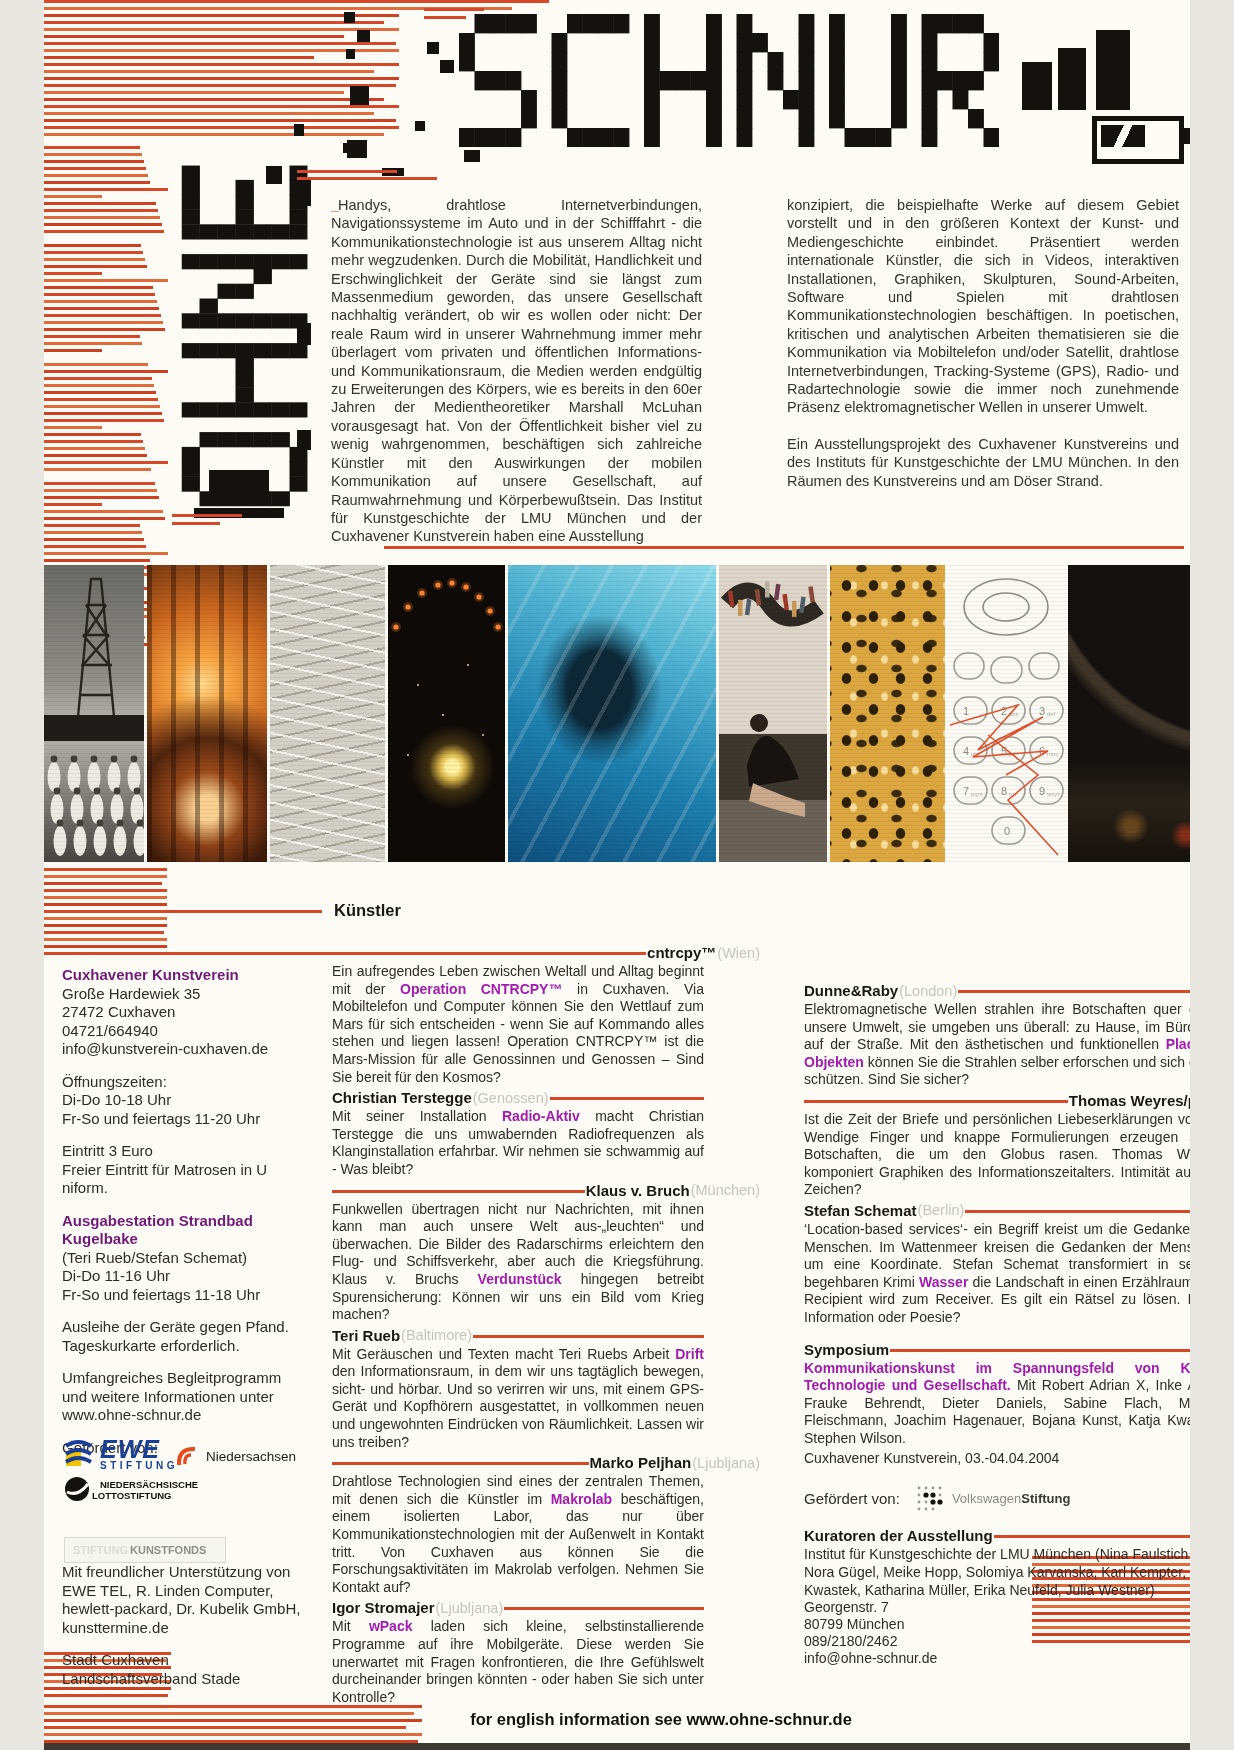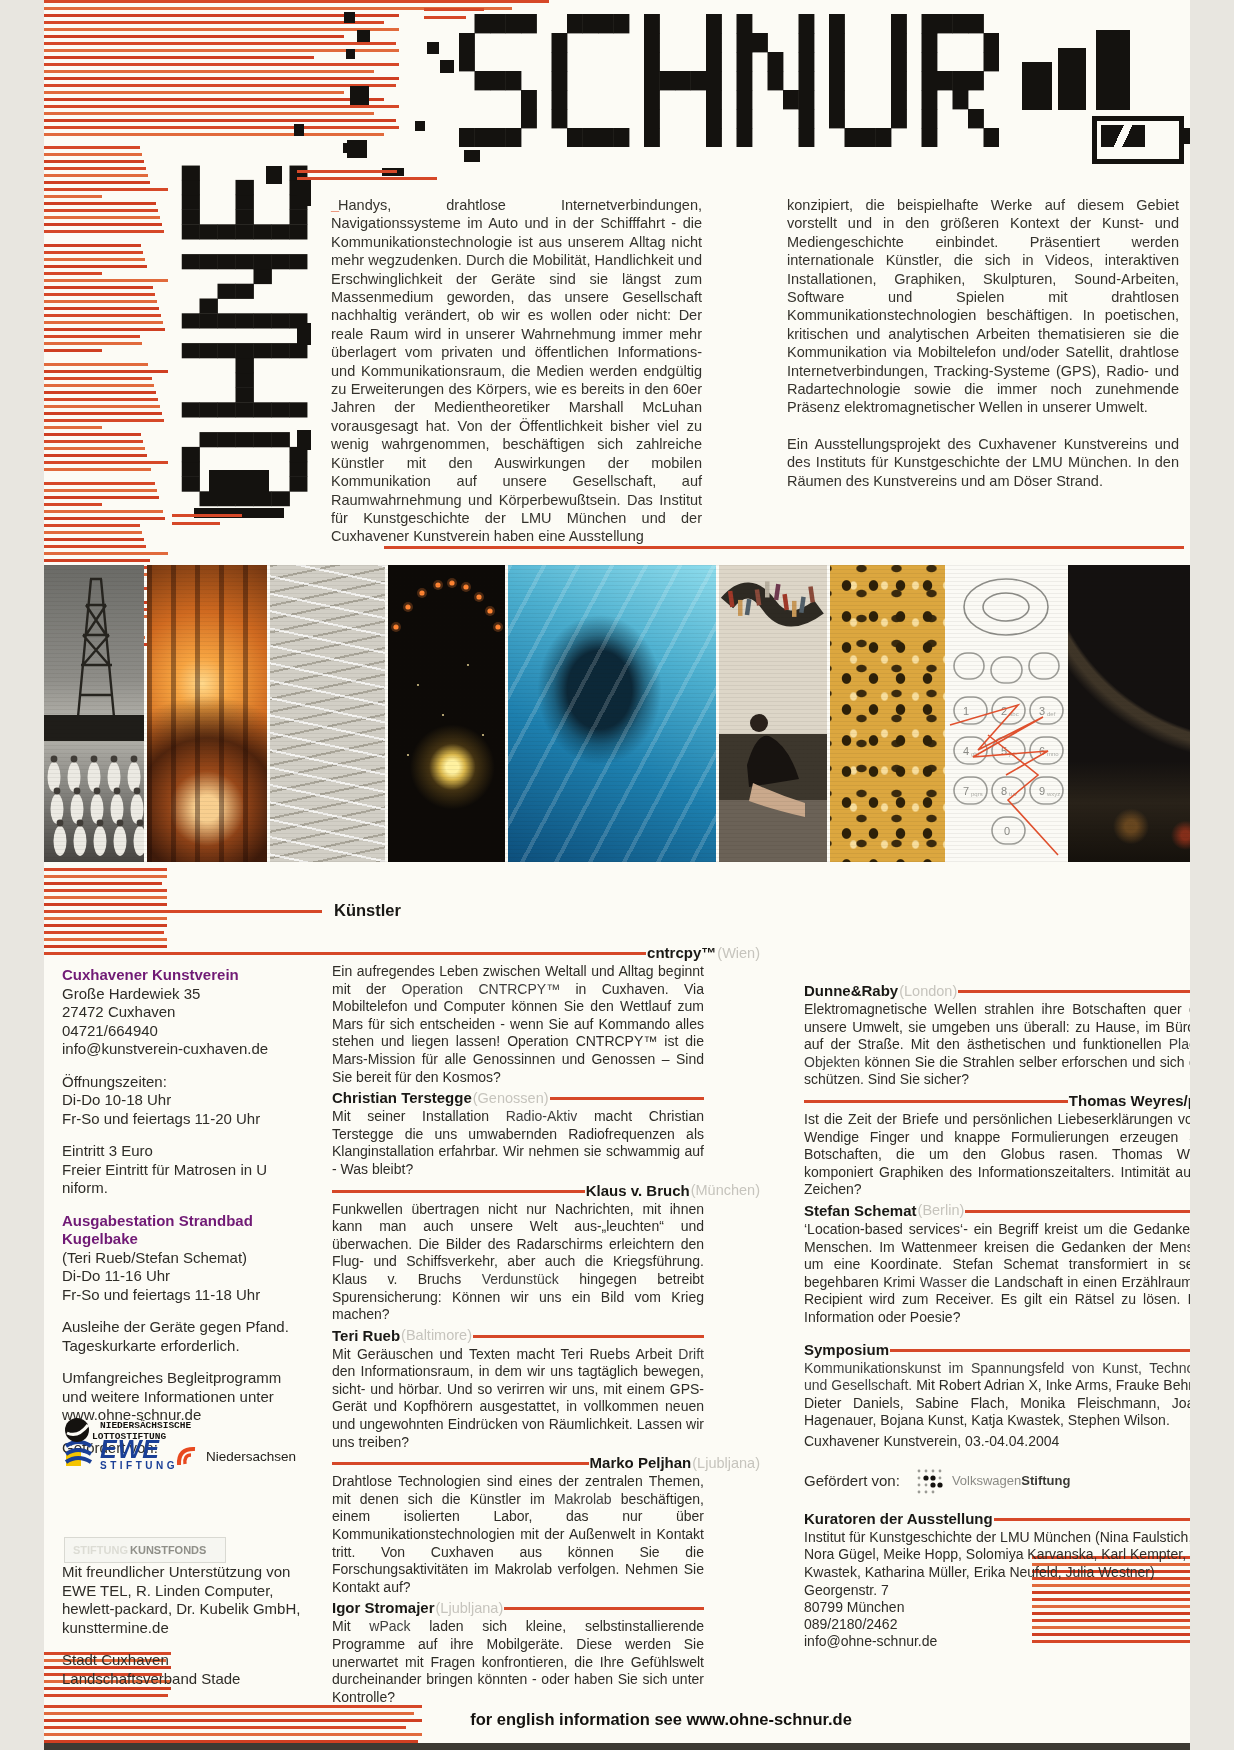--- a/index.html
+++ b/index.html
@@ -22,21 +22,21 @@
   .battery .cell { position:absolute; left:4px; top:4px; width:44px; height:22px;
              background:linear-gradient(115deg,#14120f 42%,#fcfbf5 42%,#fcfbf5 58%,#14120f 58%); }
   .battery .nub { position:absolute; right:-13px; top:7px; width:8px; height:16px; background:#14120f; }
 
   
   .intro { position:absolute; top:196px; font-size:14.5px; line-height:18.4px;
            text-align:justify; color:#35332d; }
   #intro-col1 { left:287px; width:371px; }
   #intro-col2 { left:743px; width:392px; }
   #intro-col2 p { margin:0 0 18px 0; }
-  .red { color:#404040; }
+  .red { color:#a21caf;font-weight:bold; }
   .marker { color:#e0512c; font-weight:bold; letter-spacing:-1px; }
 
   .rule-red { position:absolute; background:#d64828; height:3px; }
 
   
   #strip { position:absolute; left:0; top:565px; width:1234px; height:297px;
            display:flex; gap:3px; }
   #strip::after { content:""; position:absolute; inset:0; pointer-events:none;
            background:repeating-linear-gradient(0deg, rgba(20,15,5,.06) 0 1px, transparent 1px 4px); }
   .photo { height:100%; position:relative; overflow:hidden; flex:0 0 auto; }
@@ -679,21 +679,21 @@
       <div class="ewe-sub">STIFTUNG</div>
     </div>
   </div>
   <div class="logo-row" style="left:130px;top:1443px;">
     <svg width="26" height="26" viewBox="0 0 26 26">
       <path d="M5 22 Q4 5 21 6" stroke="#e8491f" stroke-width="4" fill="none"></path>
       <path d="M11 21 Q10 12 17 12" stroke="#e8491f" stroke-width="3.4" fill="none"></path>
     </svg>
     <span class="nds-word">Niedersachsen</span>
   </div>
-  <div class="logo-row" style="left:18px;top:1415px;font-family:Liberation Mono, monospace;">
+  <div class="logo-row" style="left:18px;top:1474px;">
     <svg width="32" height="32" viewBox="0 0 32 32">
       <circle cx="15" cy="15" r="12" fill="#14120f"></circle>
       <path d="M5 18 Q16 23 26 10" stroke="#fcfbf5" stroke-width="3" fill="none"></path>
     </svg>
     <div class="lotto-text">
       <div>NIEDERSÄCHSISCHE</div>
       <div style="margin-left:-8px;">LOTTOSTIFTUNG</div>
     </div>
   </div>
   <div class="kunstfonds">

